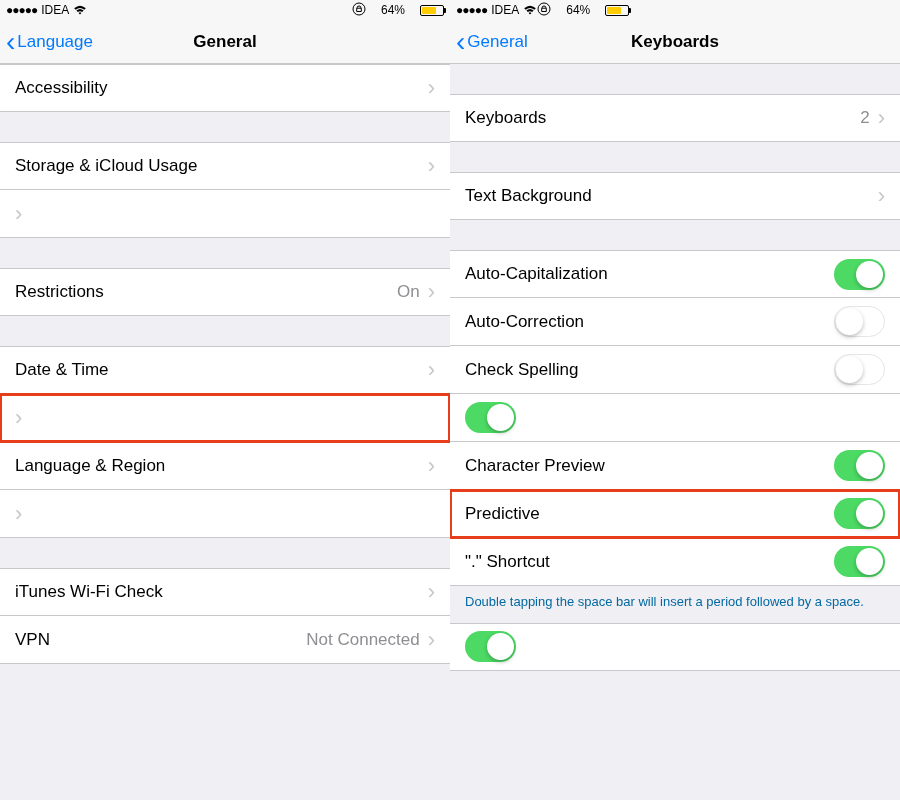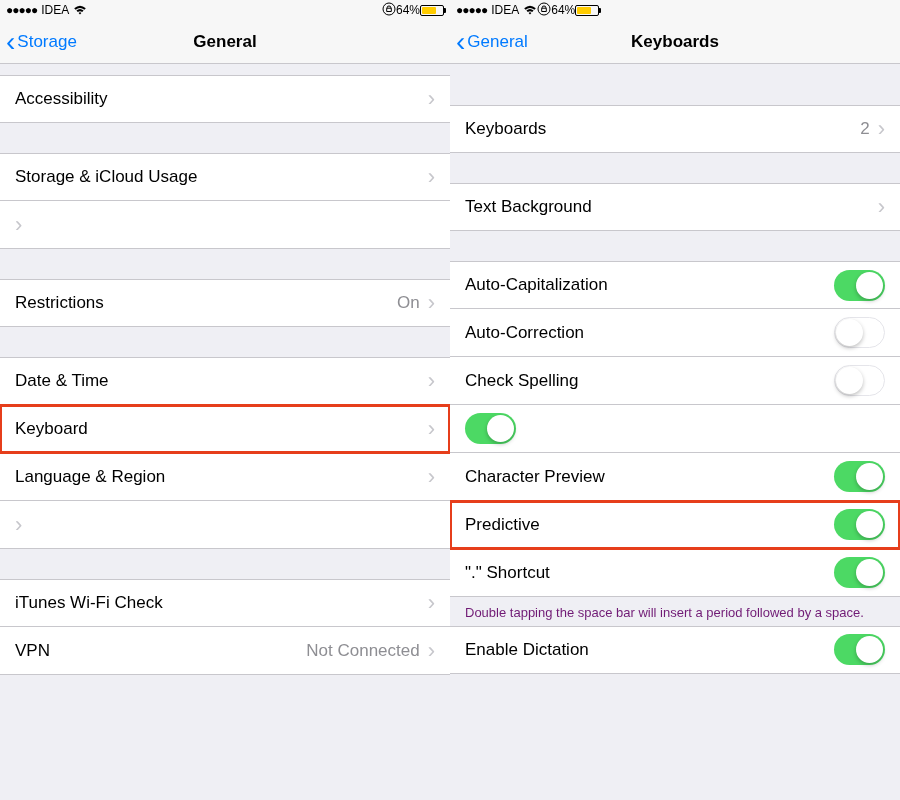--- a/index.html
+++ b/index.html
@@ -2,53 +2,53 @@
 <html><head>
   <meta charset="utf-8">
   <style>
     * { margin: 0; padding: 0; box-sizing: border-box; font-family: -apple-system, "Helvetica Neue", Helvetica, Arial, sans-serif; }
     body { background: #fff; display: flex; width: 900px; height: 800px; }
     .screen { width: 450px; height: 800px; background: #efeff4; display: flex; flex-direction: column; position: relative; }
 
     .status-bar { height: 20px; background: #f7f7f7; display: flex; align-items: center; padding: 0 6px; font-size: 12px; color: #000; }
     .status-left { display: flex; align-items: center; gap: 4px; }
     .status-center { flex: 1; text-align: right; font-weight: 600; margin-top: 42px; }
-    .status-right { display: flex; align-items: center; gap: 0; }
+    .status-right { display: flex; align-items: center; gap: 15px; }
     .dots { letter-spacing: -1px; }
     .wifi { font-size: 13px; }
     .battery-pct { font-size: 12px; }
     .battery-icon { width: 24px; height: 11px; border: 1px solid #000; border-radius: 2px; position: relative; display: inline-block; }
     .battery-icon::after { content: ""; position: absolute; right: -3px; top: 2.5px; width: 2px; height: 5px; background: #000; border-radius: 0 1px 1px 0;}
     .battery-fill { position: absolute; left: 1px; top: 1px; bottom: 1px; width: 62%; background: #ffcc00; border-radius: 1px; }
     .lock-rot { font-size: 13px; }
 
     .nav-bar { height: 44px; background: #f7f7f7; border-bottom: 1px solid #c8c7cc; display: flex; align-items: center; position: relative; }
     .nav-back { display: flex; align-items: center; color: #007aff; font-size: 17px; padding-left: 6px; cursor: pointer; }
     .nav-back-chevron { font-size: 28px; line-height: 1; font-weight: 300; margin-right: 2px; }
     .nav-title { position: absolute; left: 0; right: 0; text-align: center; font-size: 17px; font-weight: 600; color: #000; pointer-events: none; }
 
-    .content { flex: 1; overflow-y: auto; margin-top: 11px; }
+    .content { flex: 1; overflow-y: auto; }
     .spacer { height: 30px; }
 
     .row { background: #fff; border-bottom: 1px solid #c8c7cc; height: 48px; display: flex; align-items: center; padding: 0 15px; position: relative; cursor: pointer; }
     .row.first { border-top: 1px solid #c8c7cc; }
     .row-label { flex: 1; font-size: 17px; color: #000; }
     .row-value { font-size: 17px; color: #8e8e93; margin-right: 8px; }
     .chevron { color: #c7c7cc; font-size: 22px; font-weight: 300; line-height: 1; }
 
     .toggle { width: 51px; height: 31px; border-radius: 16px; position: relative; display: inline-block; }
     .toggle.on { background: #4cd964; }
     .toggle.off { background: #fff; border: 1.5px solid #e5e5ea; }
     .toggle .knob { width: 27px; height: 27px; background: #fff; border-radius: 50%; position: absolute; top: 2px; box-shadow: 0 2px 4px rgba(0,0,0,0.25); }
     .toggle.on .knob { right: 2px; }
     .toggle.off .knob { left: 0.5px; top: 0.5px; }
 
     .highlight { outline: 3px solid #e63e1b; outline-offset: -2px; z-index: 10; }
 
-    .footer-text { font-size: 13px; color: #701a75; padding: 7px 15px 4px; line-height: 1.35; }
+    .footer-text { font-size: 13px; color: #0369a1; padding: 7px 15px 12px; line-height: 1.35; }
   </style>
 </head>
 <body>
 
 <div class="screen">
   <div class="status-bar">
     <div class="status-left">
       <span class="dots">●●●●●</span>
       <span>IDEA</span>
       <span class="wifi">
@@ -68,21 +68,21 @@
       <span class="battery-pct">64%</span>
       <span class="battery-icon">
           <span class="battery-fill"></span>
         </span>
     </div>
   </div>
 
   <div class="nav-bar">
     <div class="nav-back">
       <span class="nav-back-chevron">‹</span>
-      <span>Storage</span>
+      <span>Language</span>
     </div>
     <div class="nav-title">General</div>
   </div>
 
   <div class="content">
     <div class="row first">
       <span class="row-label">Accessibility</span>
       <span class="chevron">›</span>
     </div>
     <div class="spacer"></div>
@@ -98,21 +98,20 @@
       <span class="row-label">Restrictions</span>
       <span class="row-value">On</span>
       <span class="chevron">›</span>
     </div>
     <div class="spacer"></div>
     <div class="row first">
       <span class="row-label">Date &amp; Time</span>
       <span class="chevron">›</span>
     </div>
     <div class="row highlight">
-      <span class="row-label">Keyboard</span>
       <span class="chevron">›</span>
     </div>
     <div class="row">
       <span class="row-label">Language &amp; Region</span>
       <span class="chevron">›</span>
     </div>
     <div class="row">
       <span class="chevron">›</span>
     </div>
     <div class="spacer"></div>
@@ -210,19 +209,18 @@
         </span>
     </div>
     <div class="row">
       <span class="row-label">"." Shortcut</span>
       <span class="toggle on">
           <span class="knob"></span>
         </span>
     </div>
     <div class="footer-text">Double tapping the space bar will insert a period followed by a space.</div>
     <div class="row first">
-      <span class="row-label">Enable Dictation</span>
       <span class="toggle on">
           <span class="knob"></span>
         </span>
     </div>
   </div>
 </div>
 
 </body></html>

